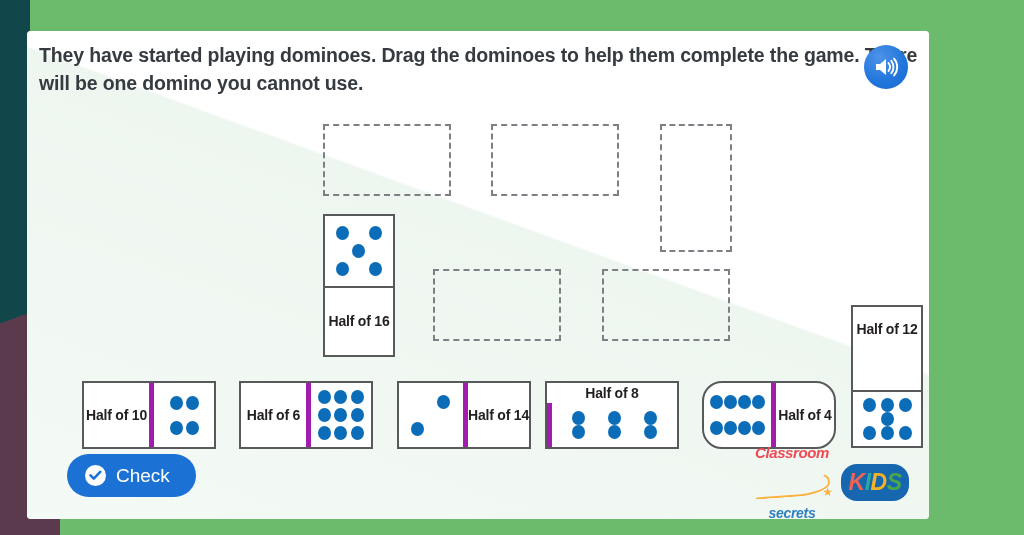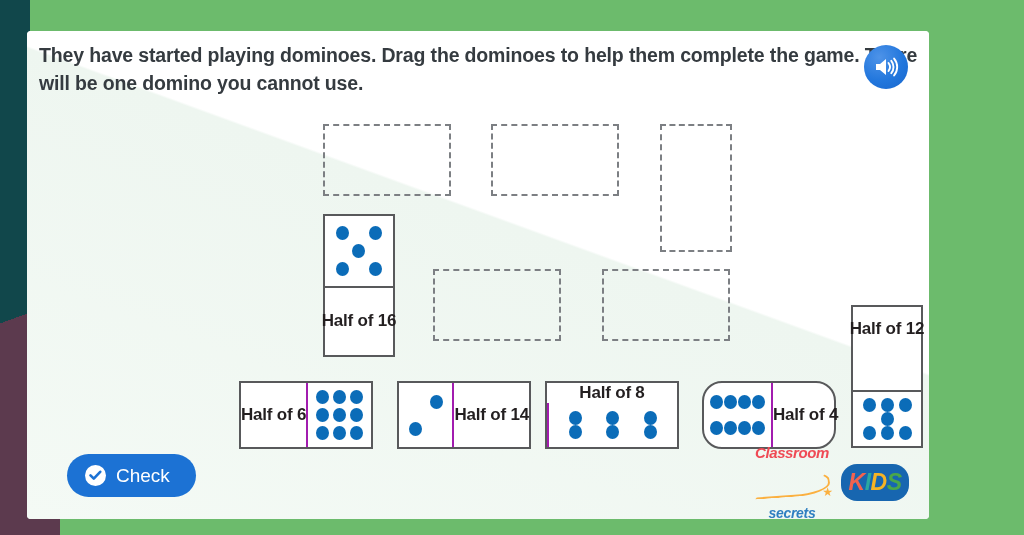--- a/index.html
+++ b/index.html
@@ -98,24 +98,24 @@
   }
   .domino.h { flex-direction: row; }
   .domino.v { flex-direction: column; }
   .half {
     position: relative;
     flex: 1 1 50%;
     display: flex;
     align-items: center;
     justify-content: center;
   }
-  .domino.h .half + .half { border-left: 2px solid #a21caf; }
+  .domino.h .half + .half { border-left: 5px solid #a21caf; }
   .domino.v .half + .half { border-top: 2px solid #58595b; }
   .half-label {
-    font-size: 17px;
+    font-size: 14px;
     font-weight: bold;
     color: #231f20;
     white-space: nowrap;
     letter-spacing: -0.2px;
   }
 
   
   .pips {
     display: grid;
     justify-items: center;
@@ -282,20 +282,33 @@
             <span class="pip empty"></span>
             <span class="pip"></span>
             <span class="pip empty"></span>
             <span class="pip"></span>
             <span class="pip"></span>
             <span class="pip"></span>
           </div>
         </div>
       </div>
 
+      <div class="domino h" style="left:55px; top:350px; width:134px; height:68px;">
+        <div class="half">
+          <span class="half-label">Half of 10</span>
+        </div>
+        <div class="half">
+          <div class="pips p4">
+            <span class="pip"></span>
+            <span class="pip"></span>
+            <span class="pip"></span>
+            <span class="pip"></span>
+          </div>
+        </div>
+      </div>
 
       <div class="domino h" style="left:212px; top:350px; width:134px; height:68px;">
         <div class="half">
           <span class="half-label">Half of 6</span>
         </div>
         <div class="half">
           <div class="pips p9">
             <span class="pip"></span>
             <span class="pip"></span>
             <span class="pip"></span>

